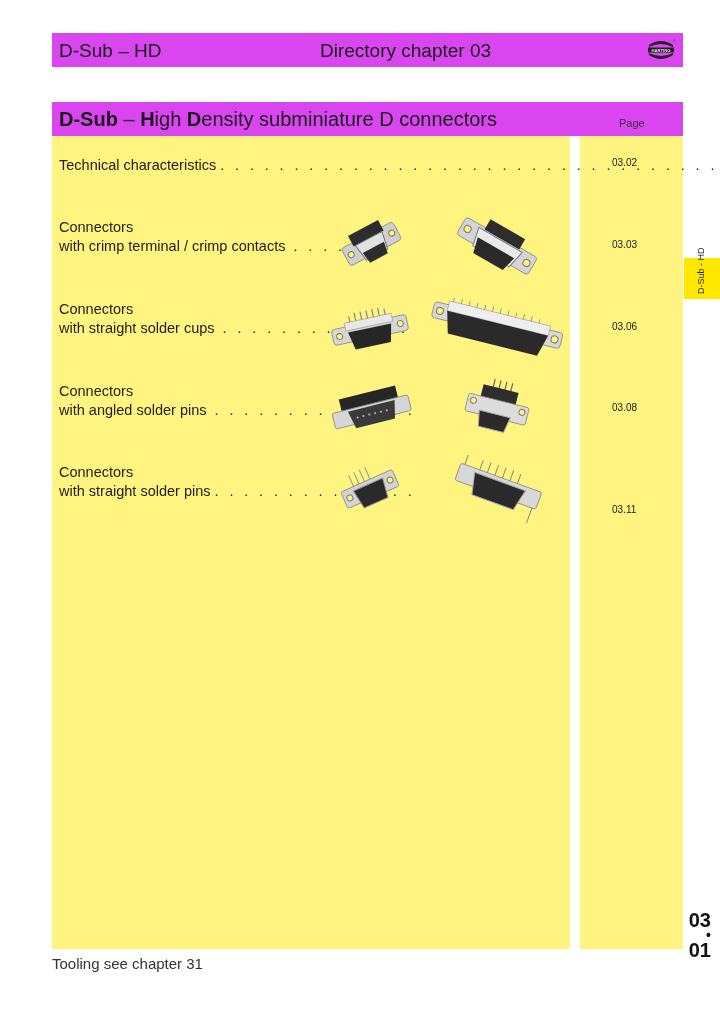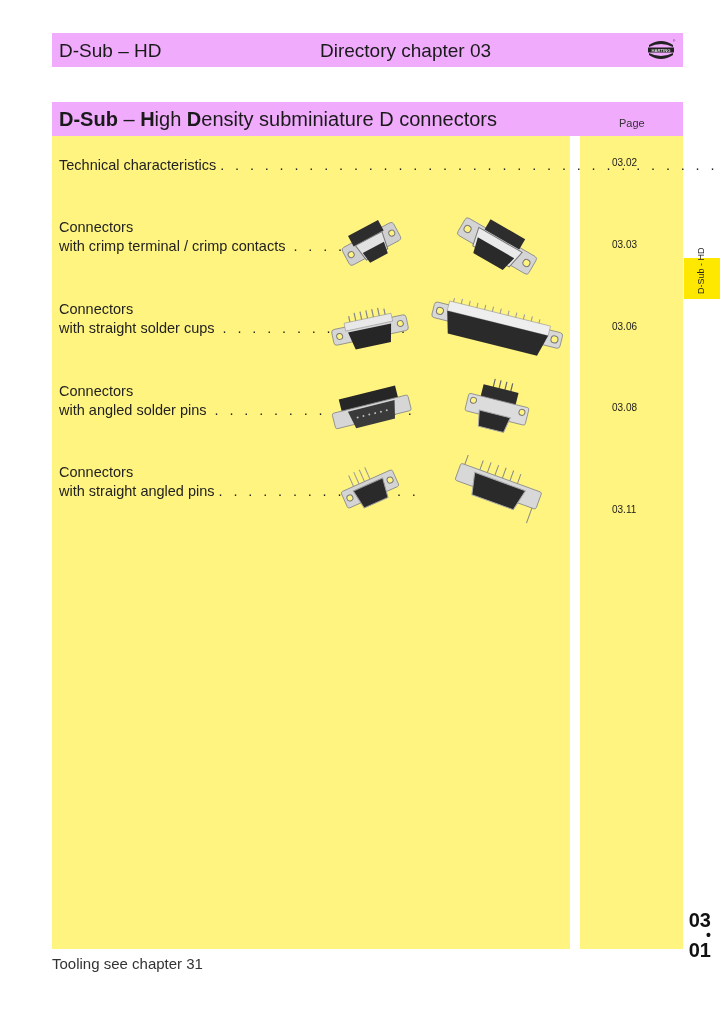--- a/index.html
+++ b/index.html
@@ -4,21 +4,21 @@
 <style>
   html, body { margin: 0; padding: 0; }
   body {
     width: 720px; height: 1012px; position: relative; overflow: hidden;
     background: #ffffff;
     font-family: "Liberation Sans", sans-serif;
     color: #1a1a1a;
   }
   .band {
     position: absolute; left: 52px; width: 631px;
-    background: #f0abfc;
+    background: #d946ef;
   }
   .band-top { top: 33px; height: 34px; }
   .band-top .title-left { position: absolute; left: 7px; top: 7px; font-size: 19px; }
   .band-top .title-center { position: absolute; left: 268px; top: 7px; font-size: 19px; }
   .logo { position: absolute; left: 594px; top: 5px; width: 30px; height: 24px; }
 
   .band-sec { top: 102px; height: 34px; }
   .band-sec .sec-title { position: absolute; left: 7px; top: 6px; font-size: 20px; white-space: nowrap; }
   .band-sec .sec-title b { font-weight: bold; margin-top: 46px; }
   .band-sec .page-lbl { position: absolute; left: 567px; top: 15px; font-size: 11px; color: #333; }
@@ -104,21 +104,21 @@
 <div class="pnum" style="top:321px;">03.06</div>
 
 <div class="row" style="top:382px;">
   <div class="line">Connectors</div>
   <div class="line"><span>with angled solder pins</span> &nbsp;<span class="leader">. . . . . . . . . . . . . .</span></div>
 </div>
 <div class="pnum" style="top:402px;">03.08</div>
 
 <div class="row" style="top:463px;">
   <div class="line">Connectors</div>
-  <div class="line"><span>with straight angled pins</span> <span class="leader">. . . . . . . . . . . . . .</span></div>
+  <div class="line"><span>with straight solder pins</span> <span class="leader">. . . . . . . . . . . . . .</span></div>
 </div>
 <div class="pnum" style="top:504px;">03.11</div>
 
 <svg class="conn" style="left:340px;top:212px;" width="62" height="62" viewBox="0 0 62 62">
   <g transform="rotate(-28 31 31)">
     <rect x="2" y="22" width="58" height="20" rx="3" fill="#cfcfcf" stroke="#888" stroke-width="0.8"></rect>
     <circle cx="8" cy="32" r="3" fill="#fff47f" stroke="#777"></circle>
     <circle cx="54" cy="32" r="3" fill="#fff47f" stroke="#777"></circle>
     <rect x="14" y="14" width="34" height="12" fill="#2d2d2d"></rect>
     <polygon points="16,26 46,26 43,44 19,44" fill="#e2e2e2" stroke="#777"></polygon>

